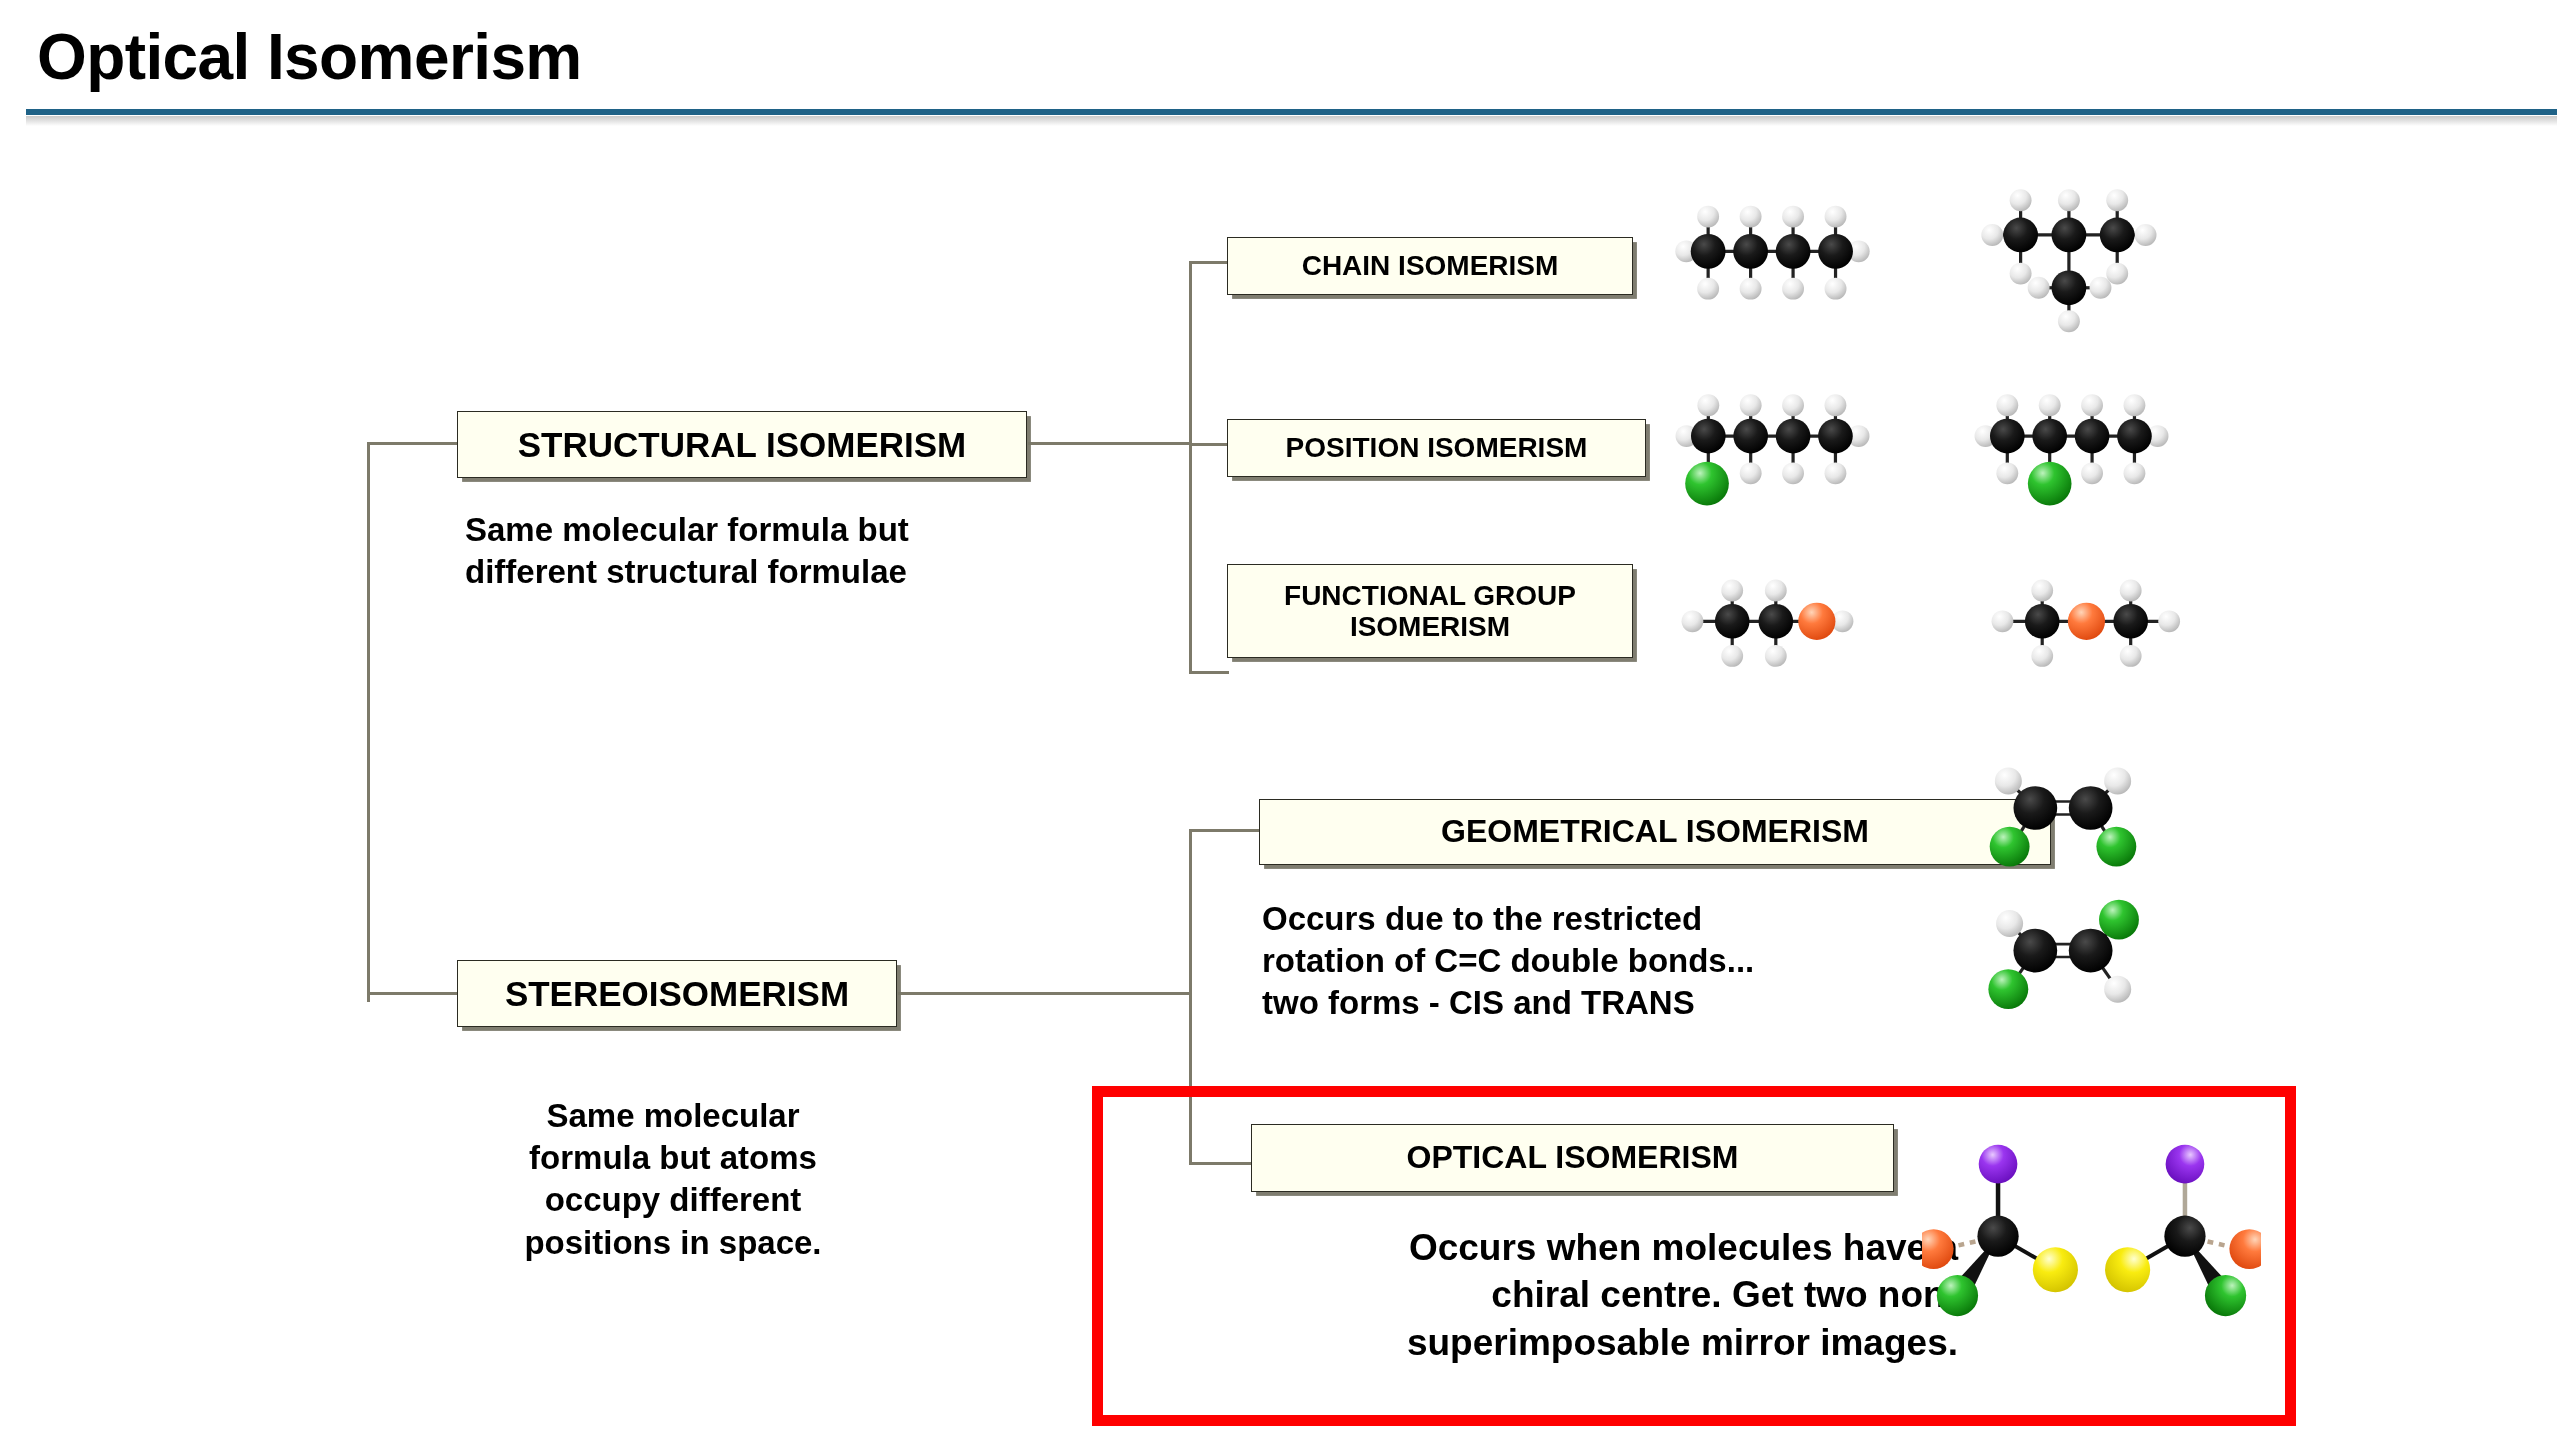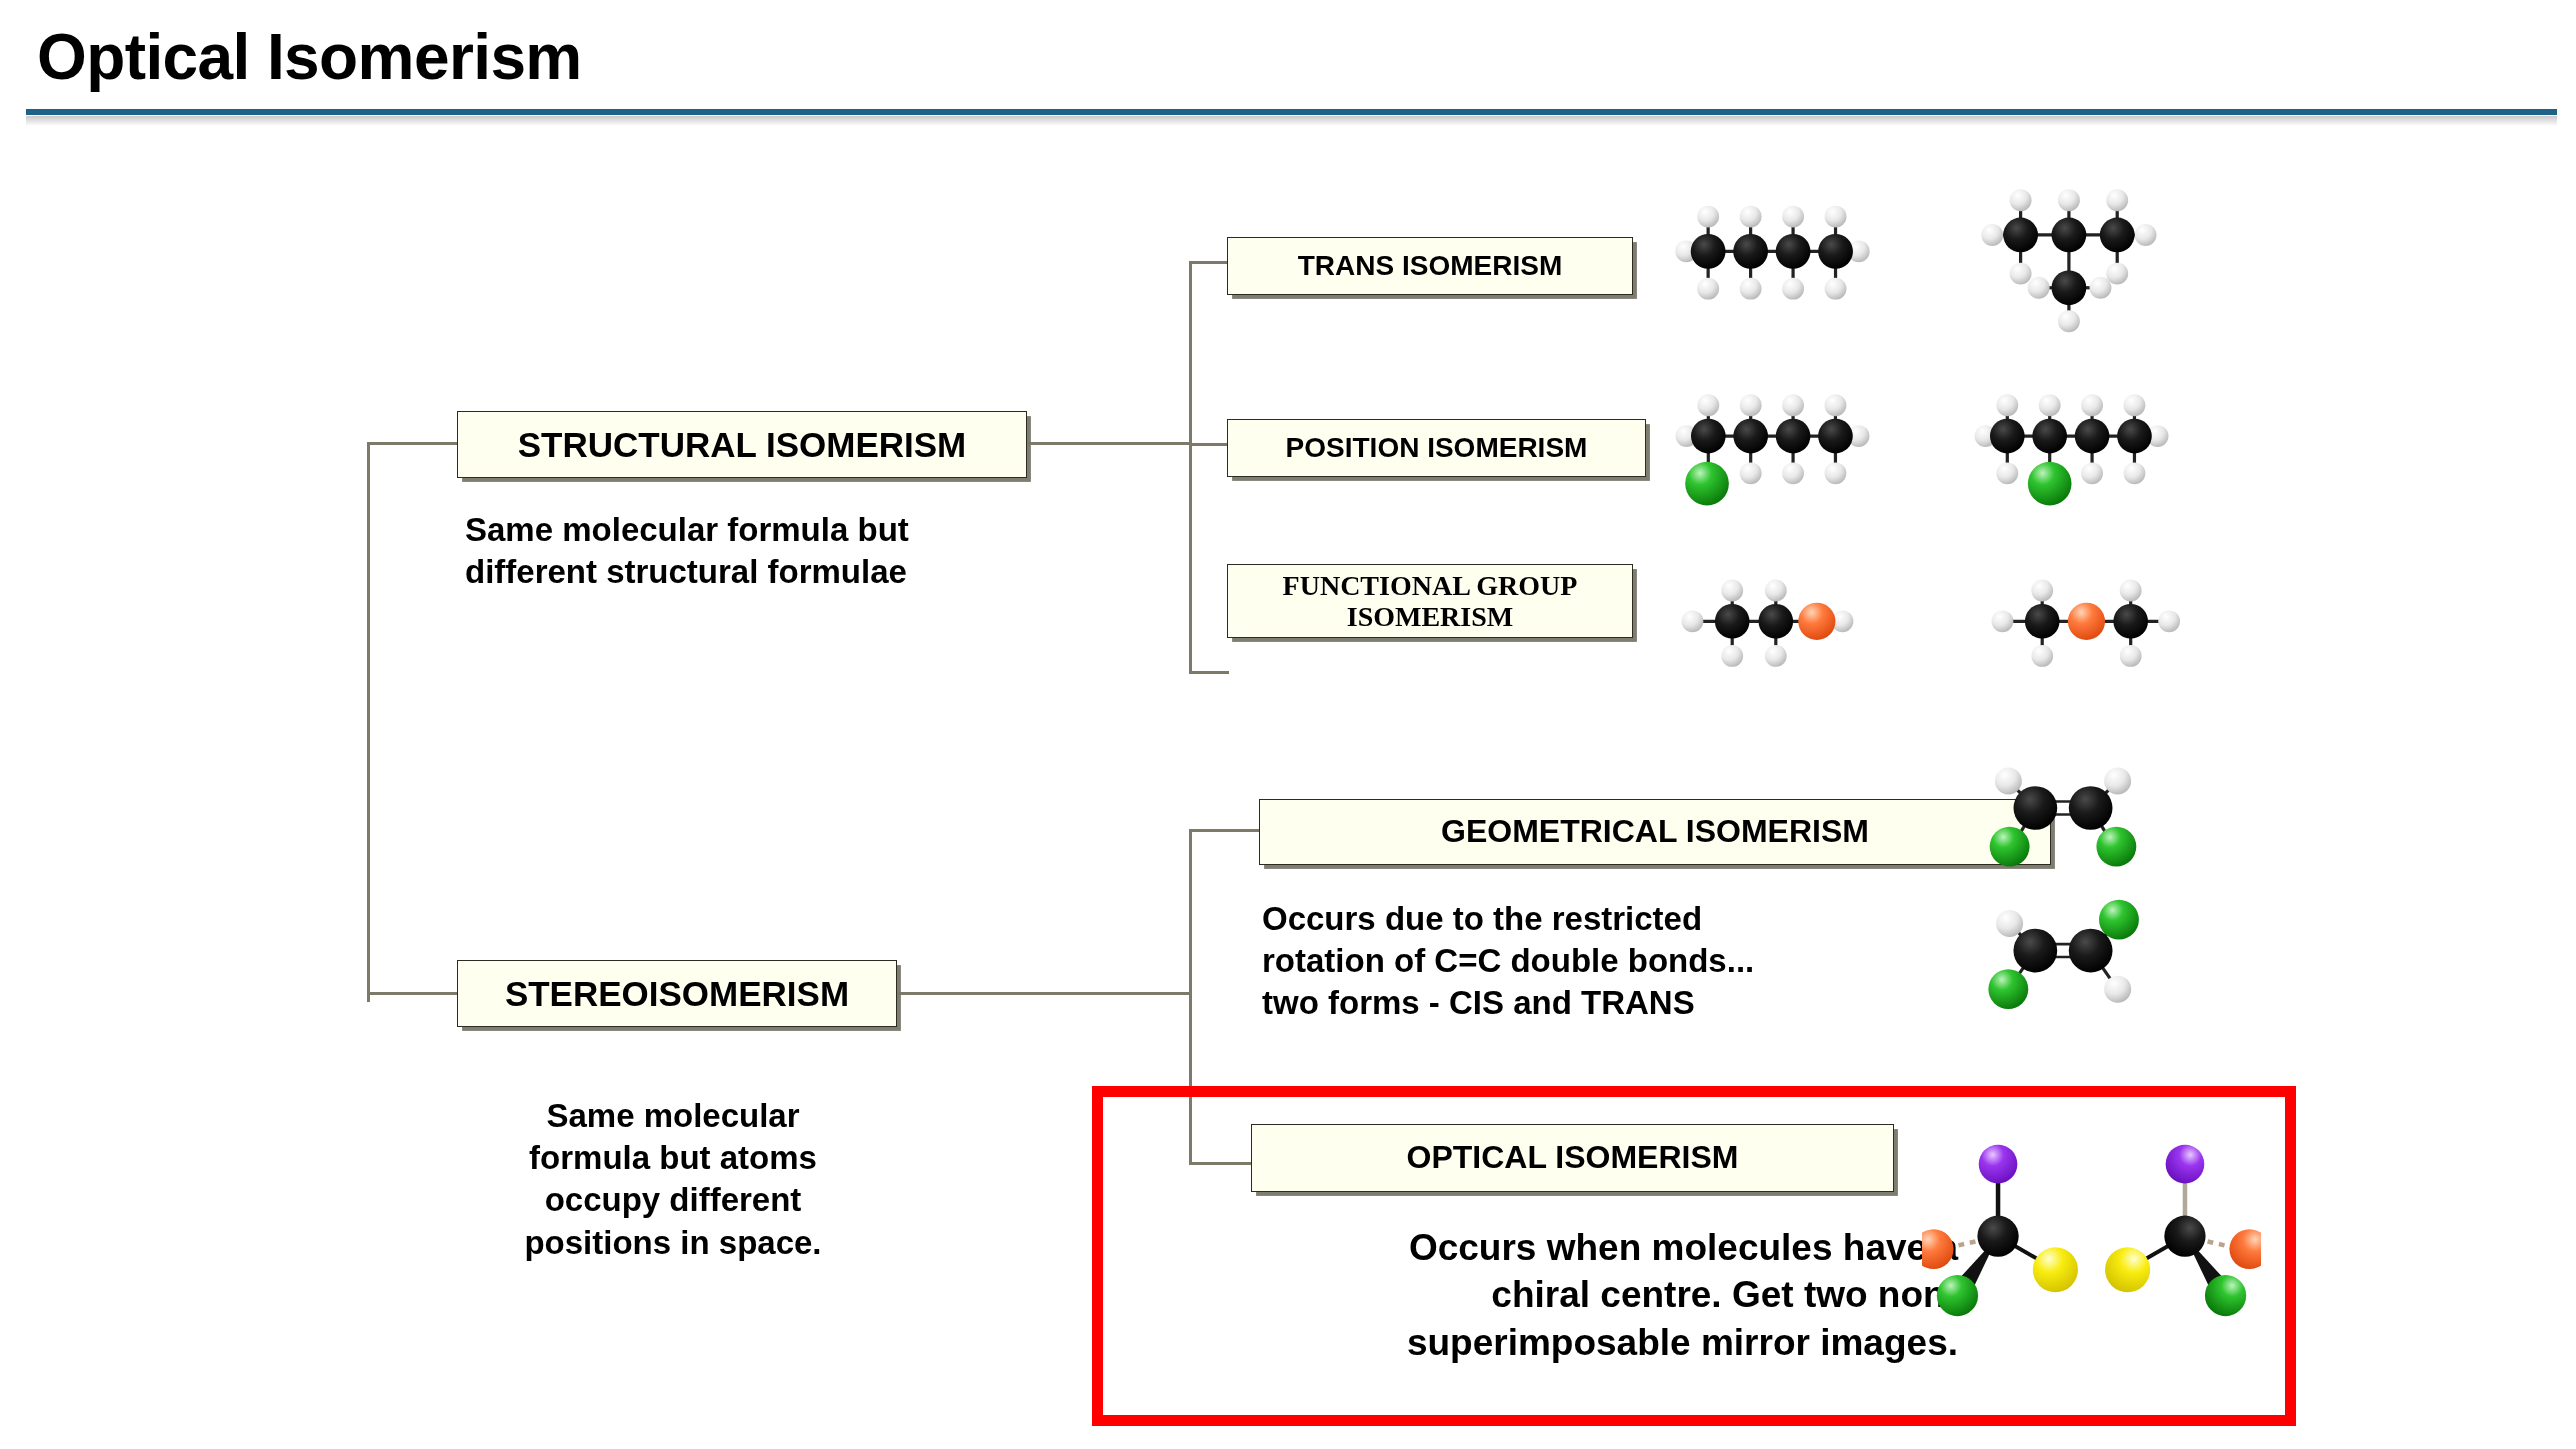--- a/index.html
+++ b/index.html
@@ -63,21 +63,21 @@
     line-height: 1.12;
   }
 
   
   #box-structural { left: 457px;  top: 411px;  width: 570px; height: 67px; font-size: 35px; letter-spacing: 0px; }
   #box-stereo     { left: 457px;  top: 960px; width: 440px; height: 67px; font-size: 35px; }
 
   
   #box-chain      { left: 1227px; top: 237px;  width: 406px; height: 58px;  font-size: 28px; }
   #box-position   { left: 1227px; top: 419px;  width: 419px; height: 58px;  font-size: 28px; text-align: center; }
-  #box-functional { left: 1227px; top: 564px;  width: 406px; height: 74px; font-size: 28px; font-family: Liberation Serif, serif; }
+  #box-functional { left: 1227px; top: 564px;  width: 406px; height: 94px; font-size: 28px; }
   #box-geometric  { left: 1259px; top: 799px; width: 792px;height: 66px; font-size: 32px; }
   #box-optical    { left: 1251px; top: 1124px; width: 643px; height: 68px; font-size: 32px; }
 
   
   .caption {
     position: absolute;
     color: #000000;
     font-weight: bold;
     font-family: Liberation Sans, sans-serif;
     line-height: 1.28;
@@ -143,21 +143,21 @@
 <div class="caption" id="caption-structural">Same molecular formula but
 different structural formulae</div>
 
 <div class="fc-box" id="box-stereo">STEREOISOMERISM</div>
 
 <div class="caption" id="caption-stereo">Same molecular
 formula but atoms
 occupy different
 positions in space.</div>
 
-<div class="fc-box" id="box-chain">TRANS ISOMERISM</div>
+<div class="fc-box" id="box-chain">CHAIN ISOMERISM</div>
 
 <div class="fc-box" id="box-position">POSITION ISOMERISM</div>
 
 <div class="fc-box" id="box-functional" style="white-space:pre-line;">FUNCTIONAL GROUP
 ISOMERISM</div>
 
 <div class="fc-box" id="box-geometric">GEOMETRICAL ISOMERISM</div>
 
 <div class="caption" id="caption-geometric">Occurs due to the restricted
 rotation of C=C double bonds...

